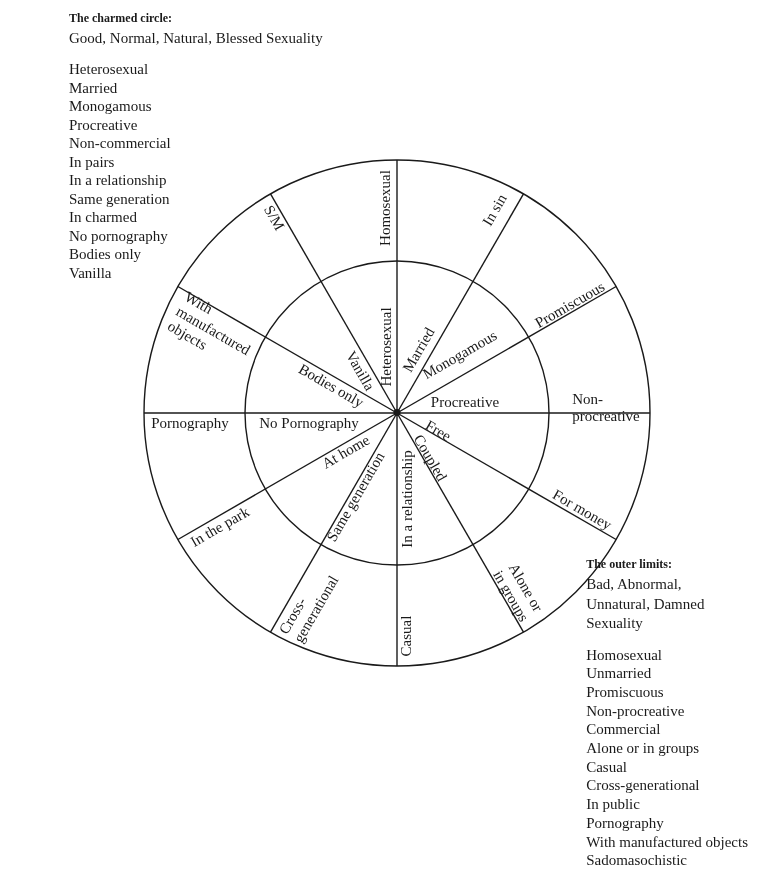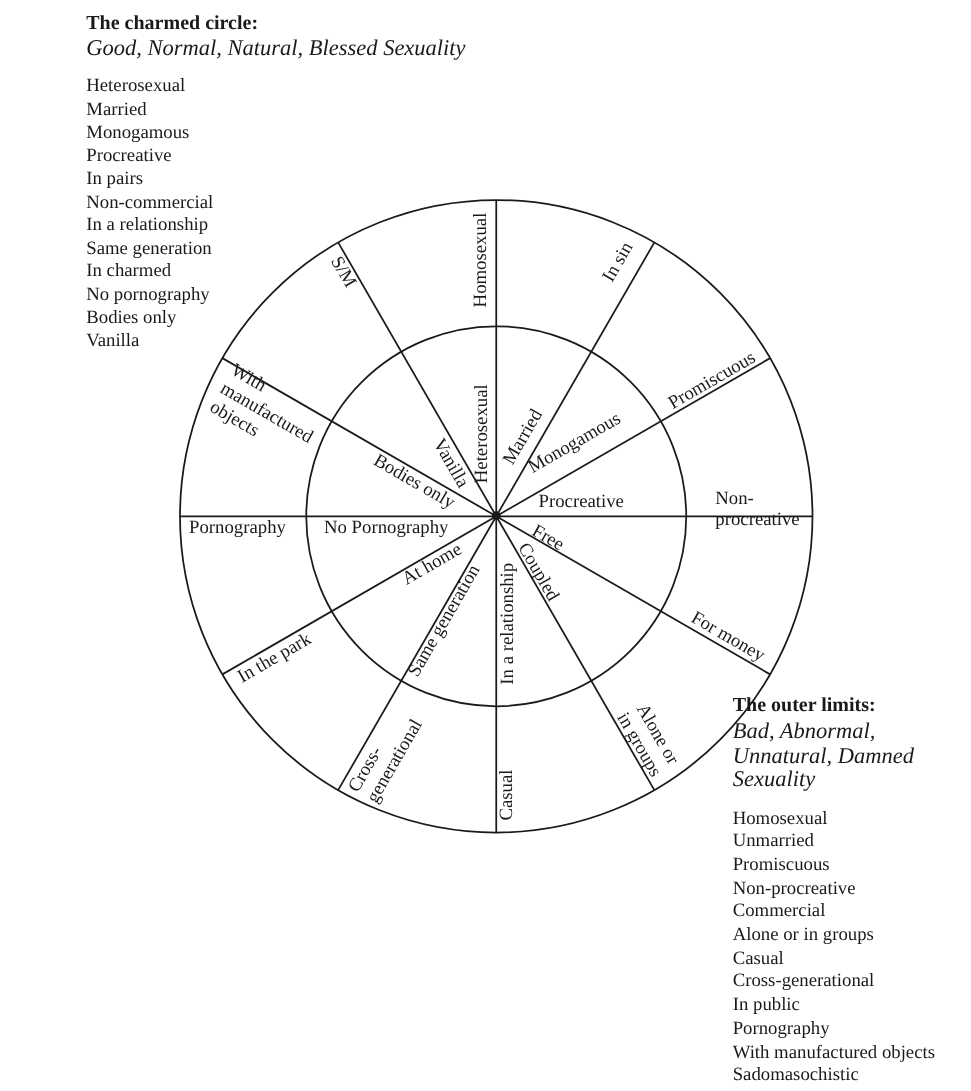--- a/index.html
+++ b/index.html
@@ -6,31 +6,30 @@
   html, body { width: 777px; height: 873px; }
   body {
     position: relative;
     background: #ffffff;
     color: #1a1a1a;
     font-family: "Liberation Serif", "DejaVu Serif", serif;
     overflow: hidden;
   }
   .legend { position: absolute; }
   .legend h2 {
-    font-size: 16px;
+    font-size: 12px;
     font-weight: bold;
     line-height: 19px;
     margin-bottom: 1px;
   }
   .legend .subtitle {
-    font-size: 18px;
+    font-size: 15px;
     line-height: 19px;
     white-space: pre-line;
     margin-bottom: 12px;
-    font-style: italic;
   }
   .legend ul { list-style: none; }
   .legend li { font-size: 15px; line-height: 18.5px; }
 
   .charmed-block { left: 69px; top: 9px; text-align: left; }
   .outer-block { right: 29px; top: 555px; text-align: left; }
   .outer-block .subtitle { line-height: 19.5px; }
   .outer-block li { line-height: 18.7px; }
 
   .wheel { position: absolute; left: 0; top: 0; width: 777px; height: 873px; }
@@ -49,22 +48,22 @@
 <body>
 
 <section class="legend charmed-block">
   <h2>The charmed circle:</h2>
   <div class="subtitle">Good, Normal, Natural, Blessed Sexuality</div>
   <ul>
     <li>Heterosexual</li>
     <li>Married</li>
     <li>Monogamous</li>
     <li>Procreative</li>
+    <li>Non-commercial</li>
     <li>In pairs</li>
-    <li>Non-commercial</li>
     <li>In a relationship</li>
     <li>Same generation</li>
     <li>In charmed</li>
     <li>No pornography</li>
     <li>Bodies only</li>
     <li>Vanilla</li>
   </ul>
 </section>
 
 <section class="legend outer-block">

